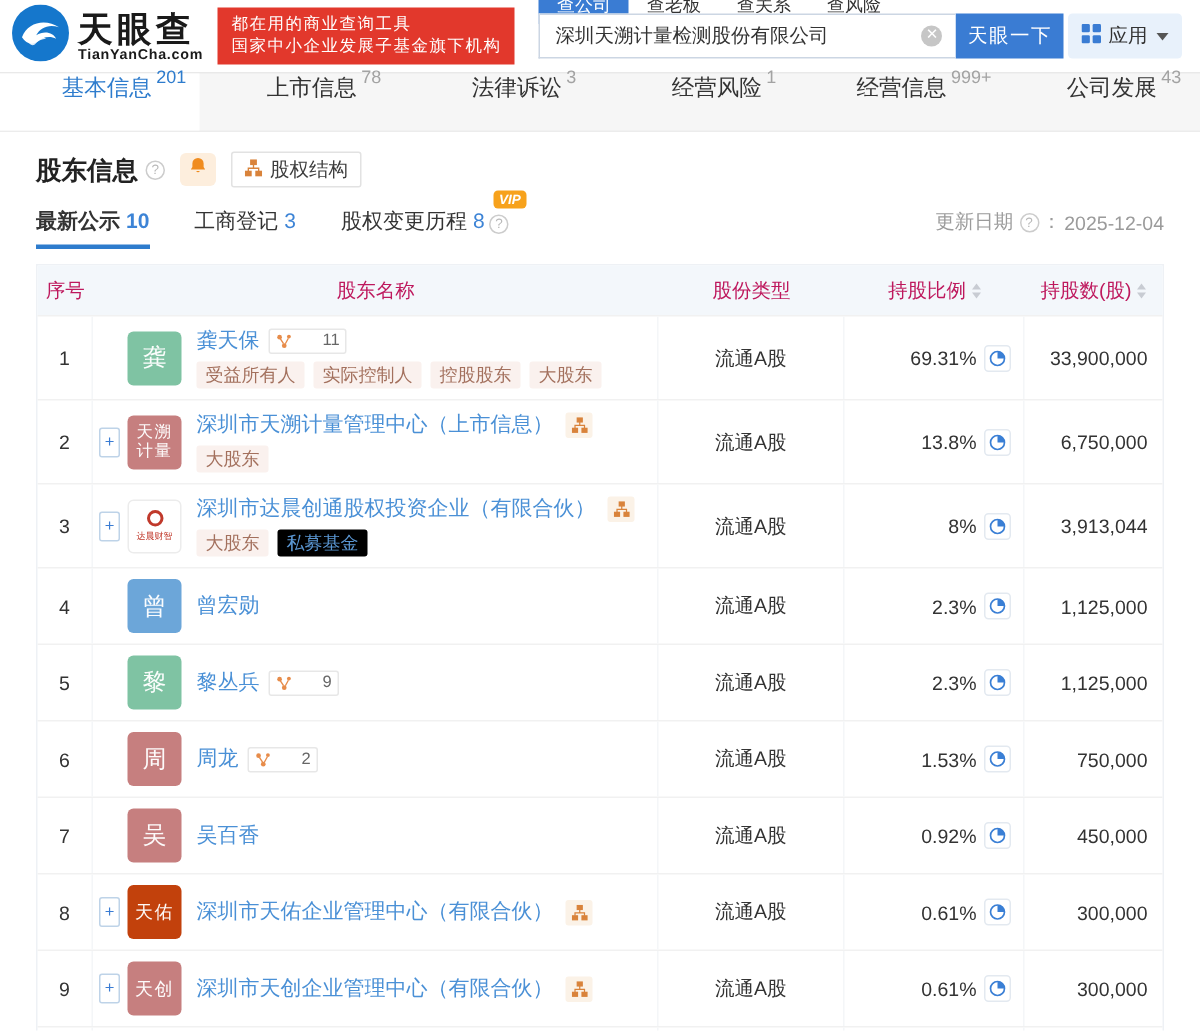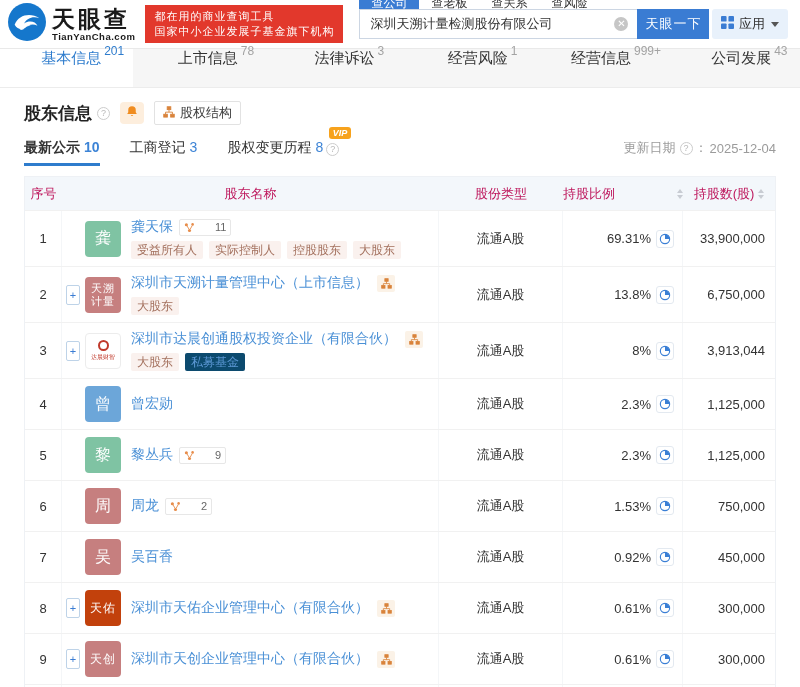--- a/index.html
+++ b/index.html
@@ -58,21 +58,21 @@
     font-weight:bold; font-style:italic; padding:1px 4px; border-radius:3px; line-height:10px; }
   .subtab .q-icon { margin-left:3px; }
   .update-info { margin-left:auto; display:flex; align-items:center; gap:2px; color:#9b9b9b; font-size:13px; padding-bottom:9px; }
 
   
   .table { margin-top:10px; border:1px solid #eef1f5; }
   .t-head { display:flex; align-items:center; height:33px; background:#f3f7fb; font-size:13px; color:#be185d; }
   .h-no { width:37px; text-align:center; }
   .h-name { width:377px; text-align:center; }
   .h-type { width:124px; text-align:center; }
-  .h-ratio { width:120px; display:flex; align-items:center; justify-content:space-between; cursor:pointer;font-family:Liberation Serif, serif; }
+  .h-ratio { width:120px; display:flex; align-items:center; justify-content:center; cursor:pointer;font-family:Liberation Serif, serif; }
   .h-shares { width:92px; display:flex; align-items:center; justify-content:center; cursor:pointer; }
   .sort { display:inline-flex; flex-direction:column; margin-left:4px; gap:2px; }
   .sort i { display:block; width:0; height:0; border-left:3.5px solid transparent; border-right:3.5px solid transparent; }
   .sort .up { border-bottom:4px solid #c8ccd3; }
   .sort .down { border-top:4px solid #c8ccd3; }
 
   .t-row { display:flex; align-items:center; border-top:1px solid #f1f1f1; min-height:47px; }
   .t-row.tall { min-height:53px; }
   .t-row > div { border-right:1px solid #f4f6f8; align-self:stretch; display:flex; align-items:center; }
   .t-row > div:last-child { border-right:none; }
@@ -96,21 +96,21 @@
   .name-block { margin-left:10px; min-width:0; }
   .name-line { display:flex; align-items:center; }
   .name-link { color:#4a90d6; font-size:14px; cursor:pointer; white-space:nowrap; }
   .rel-badge { margin-left:6px; height:17px; border:1px solid #e7e7e7; border-radius:2px; padding:0 4px;
     display:flex; align-items:center; gap:20px; font-size:11px; color:#666; cursor:pointer; }
   .org-chip { margin-left:8px; width:18px; height:17px; background:#fbf2e7; border-radius:2px;
     display:flex; align-items:center; justify-content:center; cursor:pointer; }
   .tags-line { margin-top:5px; display:flex; gap:6px; }
   .tag { font-size:12px; line-height:14px; padding:2px 6px; border-radius:2px; white-space:nowrap; }
   .tag.red { background:#faf1ee; color:#a3705d; }
-  .tag.blue { background:#0c4a6e; color:#5a96d2; }
+  .tag.blue { background:#000000; color:#5a96d2; }
   .pie-chip { width:18px; height:18px; border:1px solid #e3e9f0; border-radius:3px; background:#fff;
     display:flex; align-items:center; justify-content:center; cursor:pointer; }
 </style>
 </head>
 <body>
 
 <div class="topbar">
   <div class="logo">
     <span>
       <svg width="38" height="38" viewBox="0 0 40 40">

